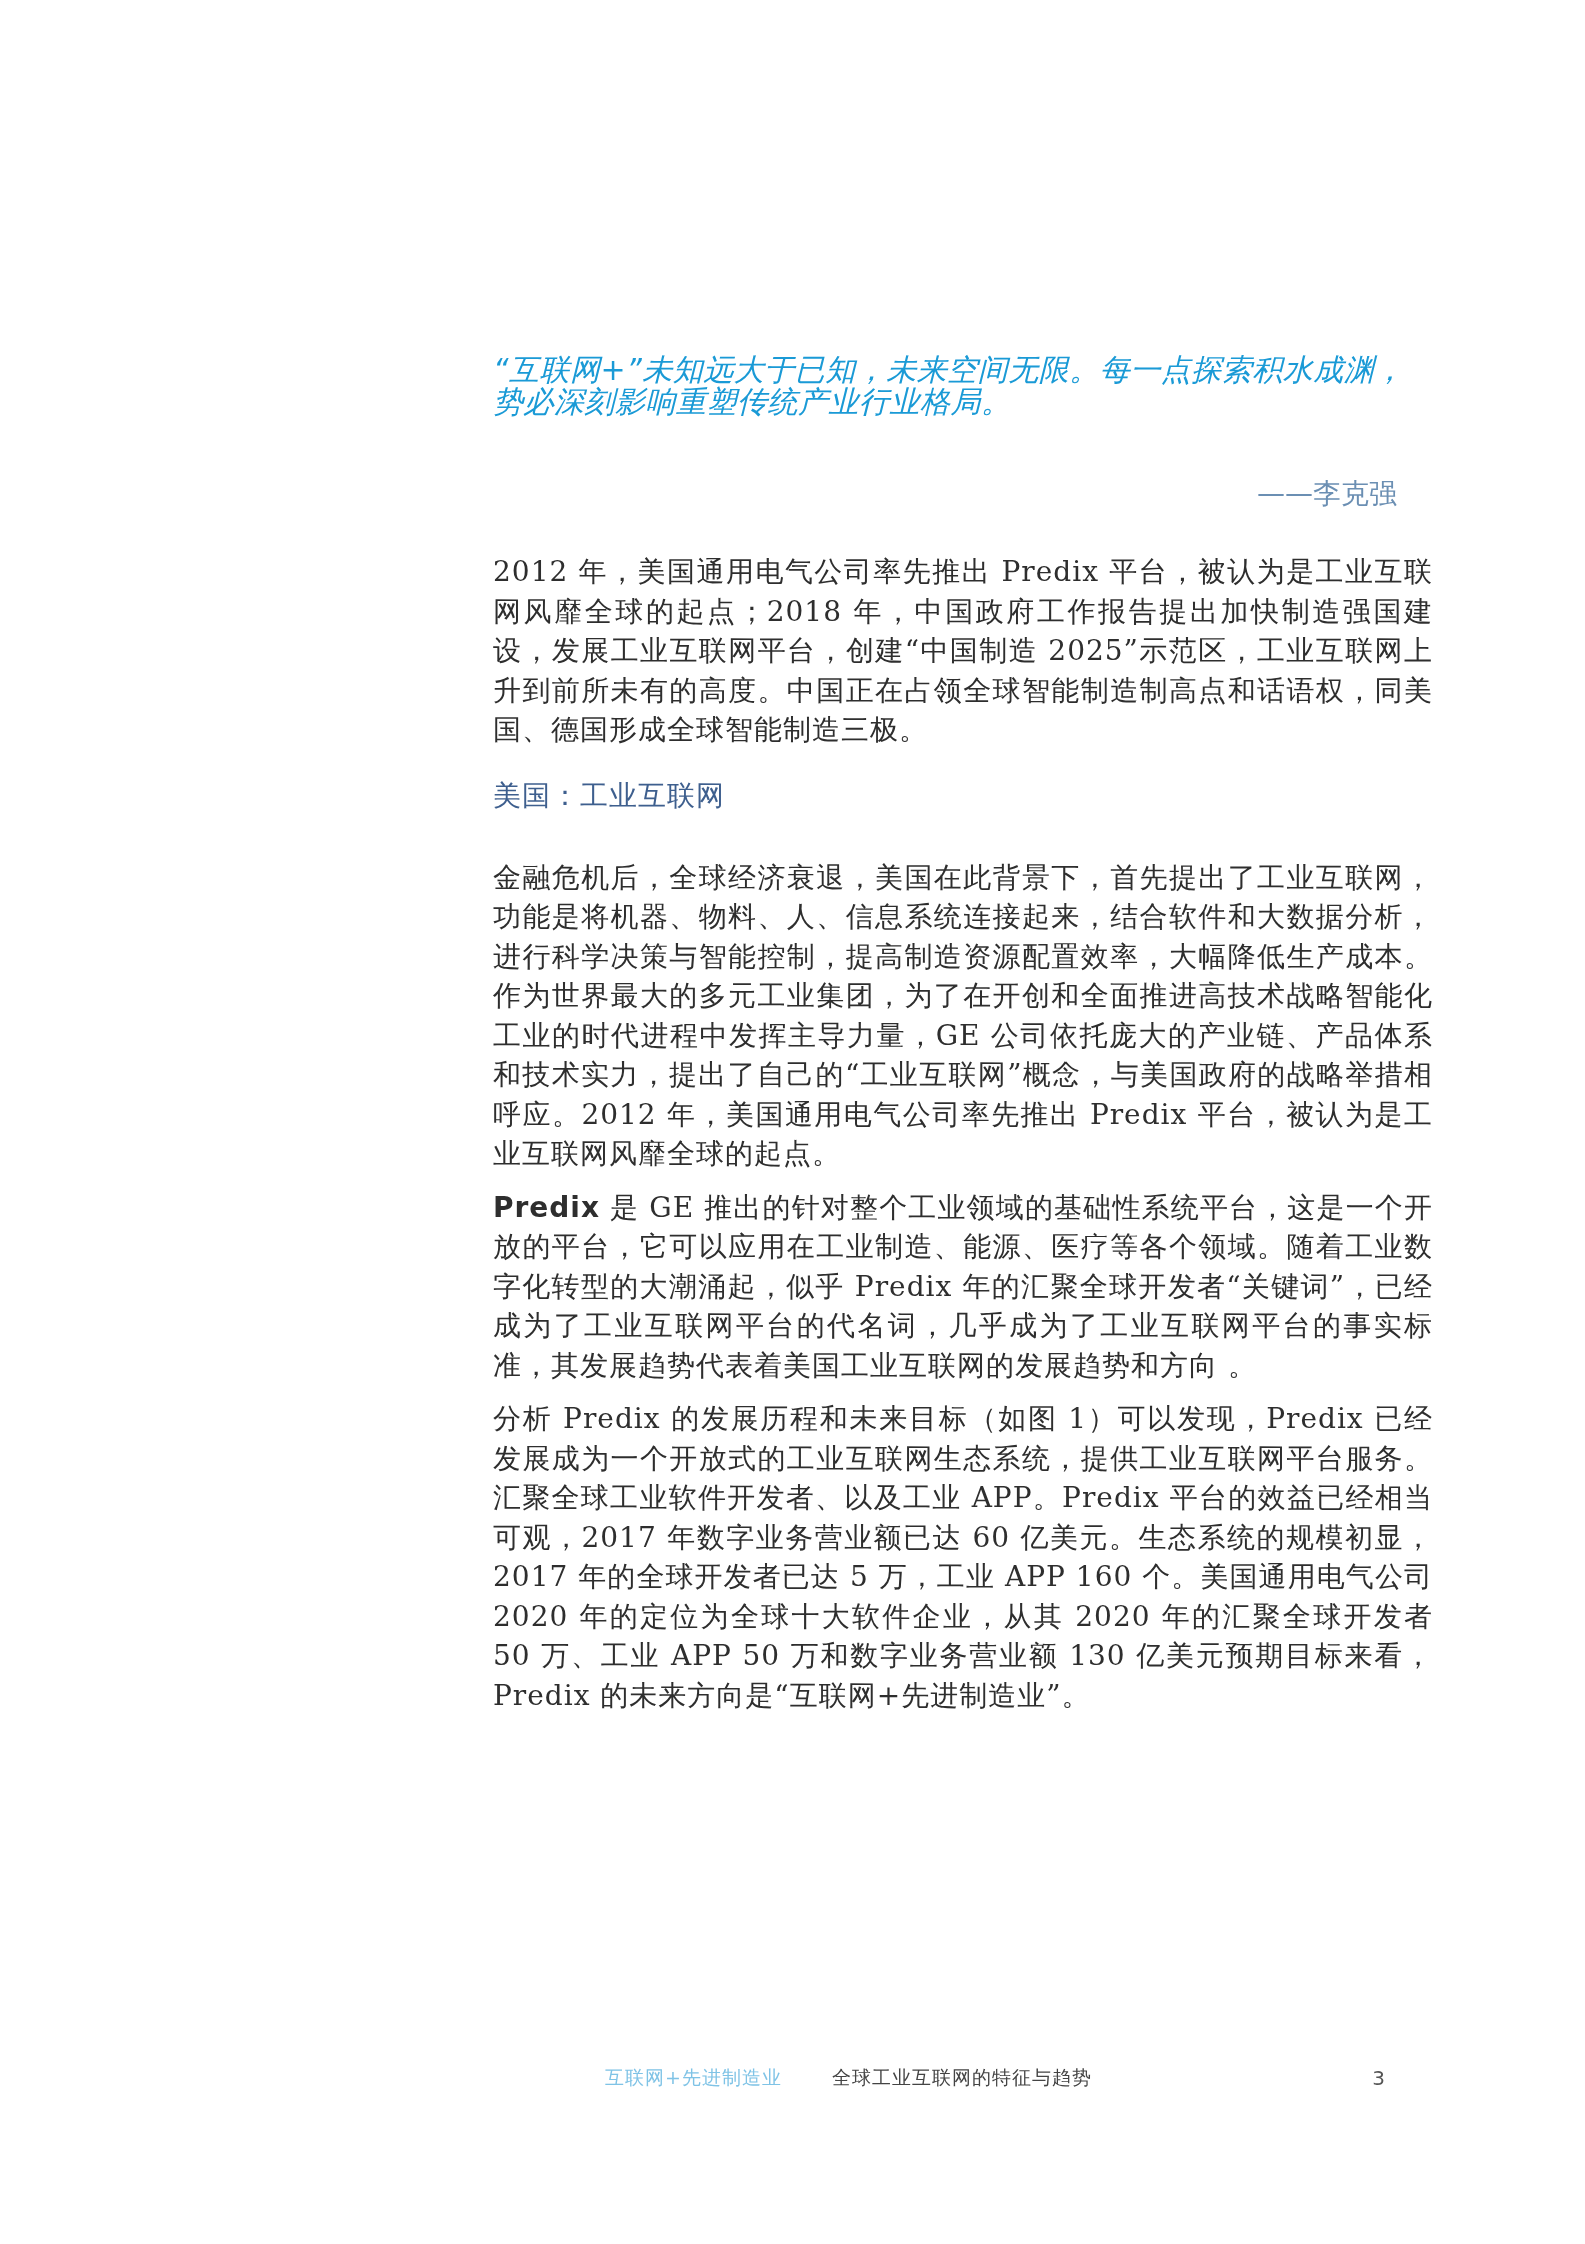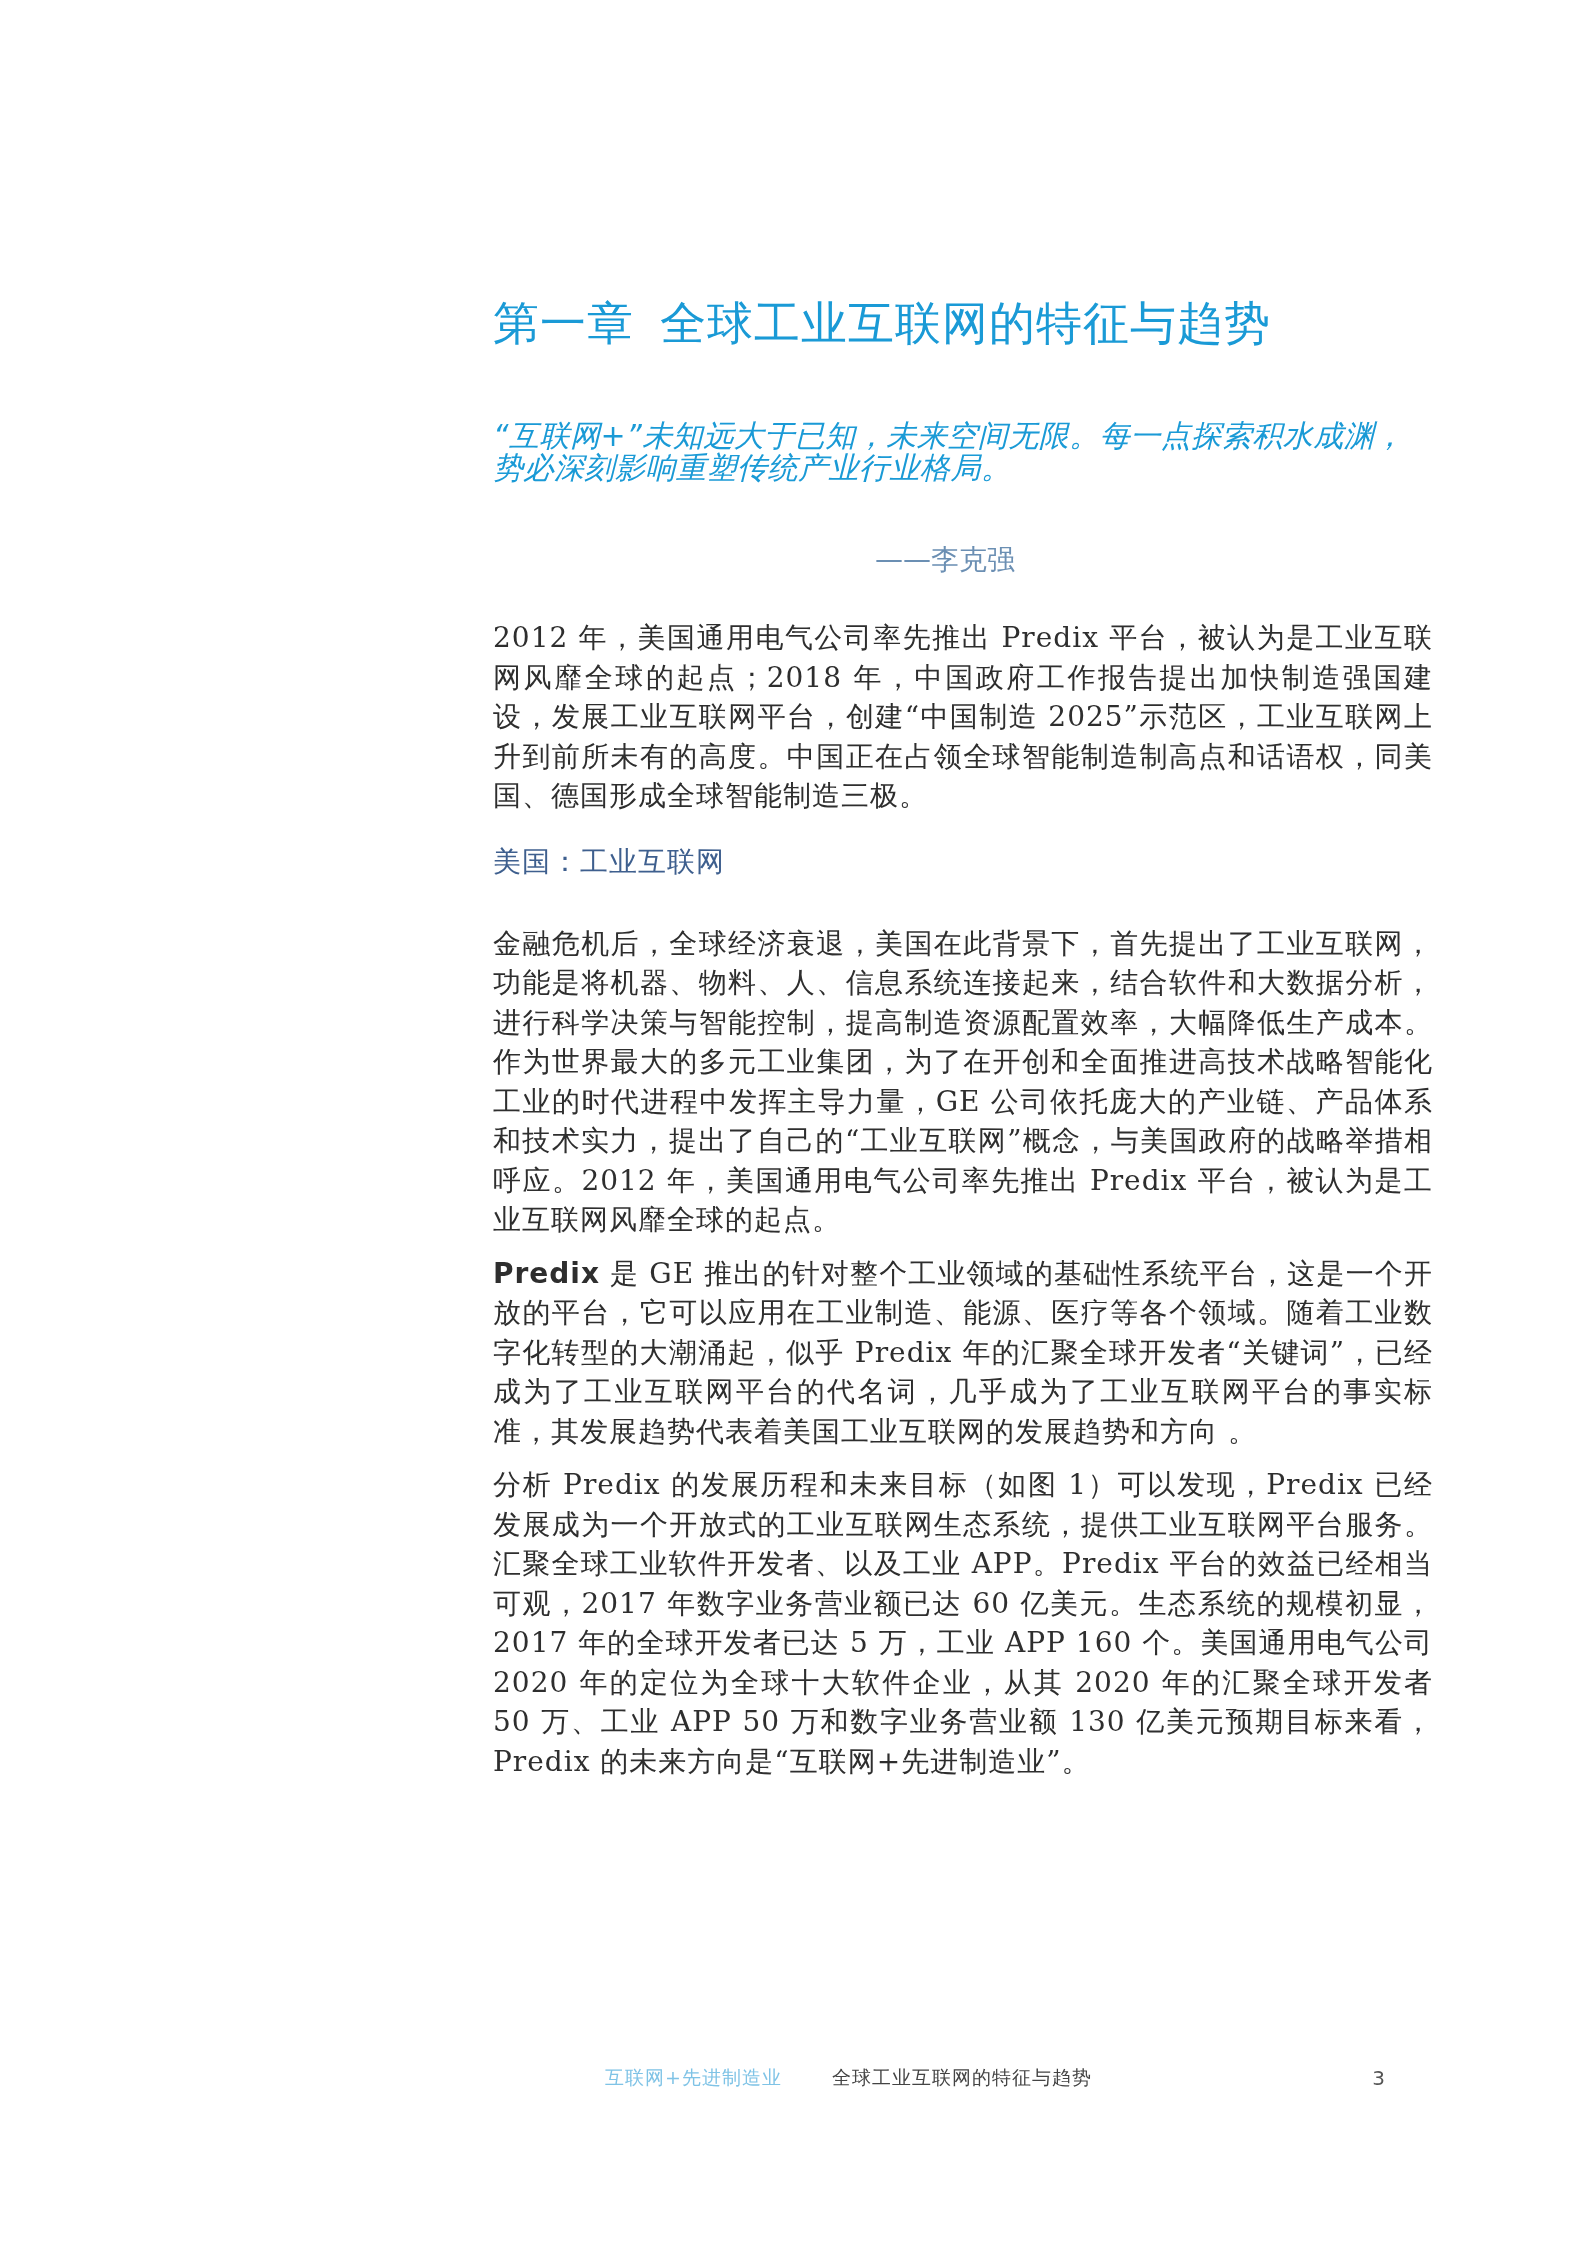--- a/index.html
+++ b/index.html
@@ -43,21 +43,21 @@
     .quote {
       margin: 64px 0 0 0;
       font-size: 30px;
       line-height: 32px;
       color: #1a9ad6;
       font-style: italic;
       letter-spacing: 0.5px;
     }
     .attribution {
       margin: 56px 0 8px 0;
-      text-align: center;
+      text-align: right;
       padding-right: 36px;
       font-size: 28px;
       line-height: 40px;
       color: #6b8fb3;
     }
     .para {
       margin: 0;
       font-family: "DejaVu Serif", "Liberation Serif", serif;
       font-size: 28px;
       line-height: 39.5px;
@@ -103,23 +103,20 @@
       font-family: "DejaVu Sans", "Liberation Sans", sans-serif;
       font-size: 20px;
     }
   </style>
 </head>
 <body>
 
 <div class="page">
   <div class="content">
 
-    <h1 class="chapter-title">
-      <span class="num">第一章</span><span>全球工业互联网的特征与趋势</span>
-    </h1>
 
     <p class="quote">“互联网+”未知远大于已知，未来空间无限。每一点探索积水成渊，势必深刻影响重塑传统产业行业格局。</p>
 
     <p class="attribution">——李克强</p>
 
     <p class="para first">2012 年，美国通用电气公司率先推出 Predix 平台，被认为是工业互联网风靡全球的起点；2018 年，中国政府工作报告提出加快制造强国建设，发展工业互联网平台，创建“中国制造 2025”示范区，工业互联网上升到前所未有的高度。中国正在占领全球智能制造制高点和话语权，同美国、德国形成全球智能制造三极。</p>
 
     <h2 class="section-heading">美国：工业互联网</h2>
 
     <p class="para">金融危机后，全球经济衰退，美国在此背景下，首先提出了工业互联网，功能是将机器、物料、人、信息系统连接起来，结合软件和大数据分析，进行科学决策与智能控制，提高制造资源配置效率，大幅降低生产成本。作为世界最大的多元工业集团，为了在开创和全面推进高技术战略智能化工业的时代进程中发挥主导力量，GE 公司依托庞大的产业链、产品体系和技术实力，提出了自己的“工业互联网”概念，与美国政府的战略举措相呼应。2012 年，美国通用电气公司率先推出 Predix 平台，被认为是工业互联网风靡全球的起点。</p>

